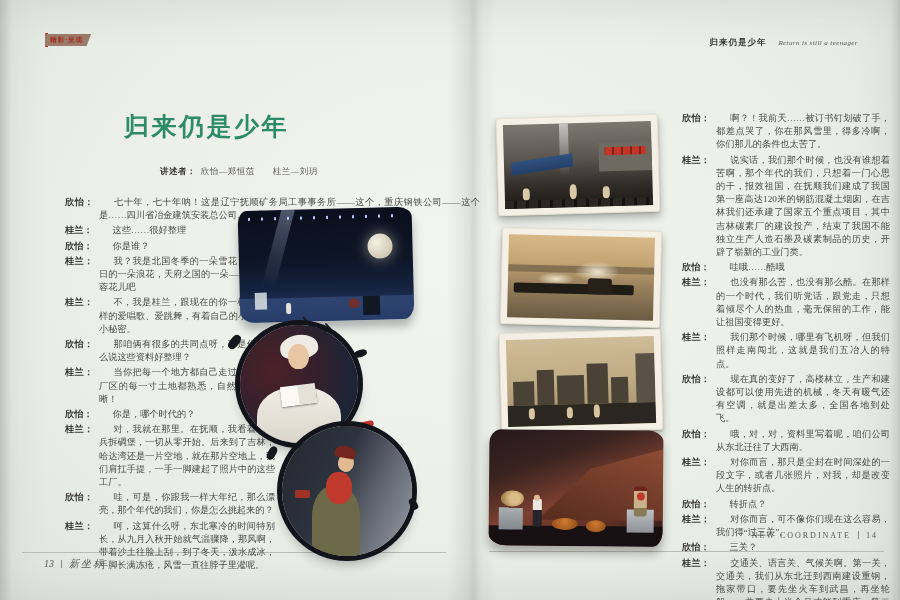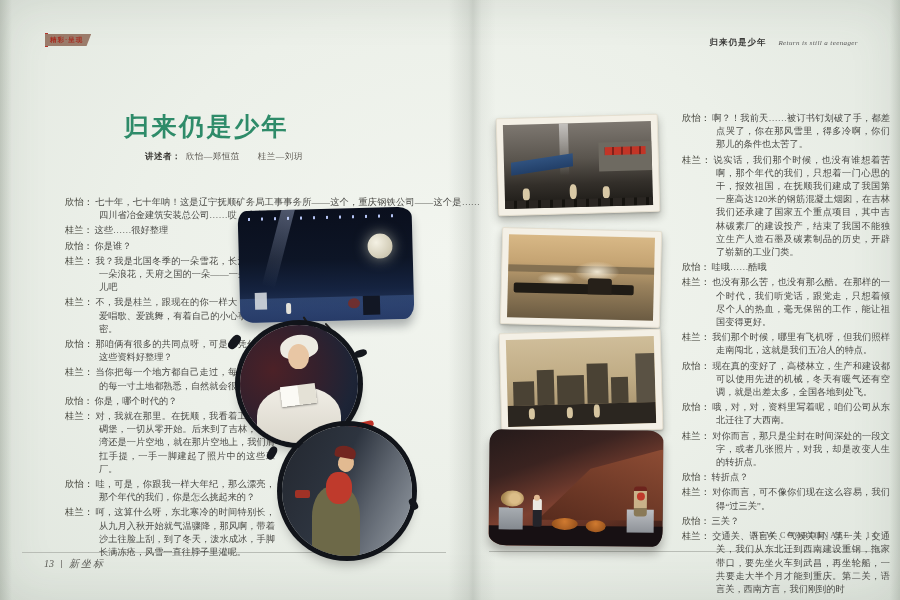--- a/index.html
+++ b/index.html
@@ -17,31 +17,31 @@
     background:#9b7c6b;clip-path:polygon(0 0,100% 0,90% 100%,0 100%);
     font-size:6.5px;font-weight:bold;letter-spacing:1px;color:#a52c20;}
   .badge-bar{position:absolute;left:45px;top:33px;width:2.5px;height:14px;background:#b5342a;}
   .hdr-r{position:absolute;top:31px;right:42px;white-space:nowrap;}
   .hdr-r .hzh{font-size:8.5px;font-weight:bold;color:#3a3a38;letter-spacing:1px;}
   .hdr-r .hen{font-size:7px;font-style:italic;color:#555;margin-left:8px;letter-spacing:.4px;}
 
   
   .title{position:absolute;left:124px;top:110px;margin:0;font-size:25px;font-weight:bold;
     letter-spacing:2.5px;color:#2e8b69;}
-  .narrators{position:absolute;left:145px;top:151px;margin:0;font-size:8.5px;color:#57524c;letter-spacing:.5px;}
+  .narrators{position:absolute;left:145px;top:151px;margin:15px;font-size:8.5px;color:#57524c;letter-spacing:.5px;}
   .narrators .nlabel{font-weight:bold;color:#3c3a36;margin-right:2px;}
   .narrators .nnames{color:#5a564f;}
 
   
   .col{position:absolute;z-index:1;}
   .col-l{left:65px;top:196px;width:415px;}
   .col-r{left:682px;top:112px;width:208px;}
   .dia{margin:0 0 2px 0;font-size:9.2px;line-height:13.2px;color:#4a4a46;
     padding-left:34px;text-indent:-34px;text-align:justify;}
-  .dia .spk{font-weight:normal;color:#38382f;margin-right:2px;}
+  .dia .spk{font-weight:bold;color:#38382f;margin-right:20px;}
   .col-l .dia.narrow{width:176px;}
 
   
   .rule{position:absolute;height:1px;background:#b9bdb6;}
   .rule-l{left:22px;top:552px;width:424px;}
   .rule-r{left:489px;top:551px;width:395px;}
   .footer-l{position:absolute;left:44px;top:557px;font-size:10px;color:#5a5a55;font-style:italic;}
   .footer-r{position:absolute;right:22px;top:531px;font-size:8px;color:#5a5a55;letter-spacing:2px;}
   .fsep{display:inline-block;width:1px;height:8px;background:#8a8a84;margin:0 7px;vertical-align:-1px;}
   .fmag{letter-spacing:2px;}

